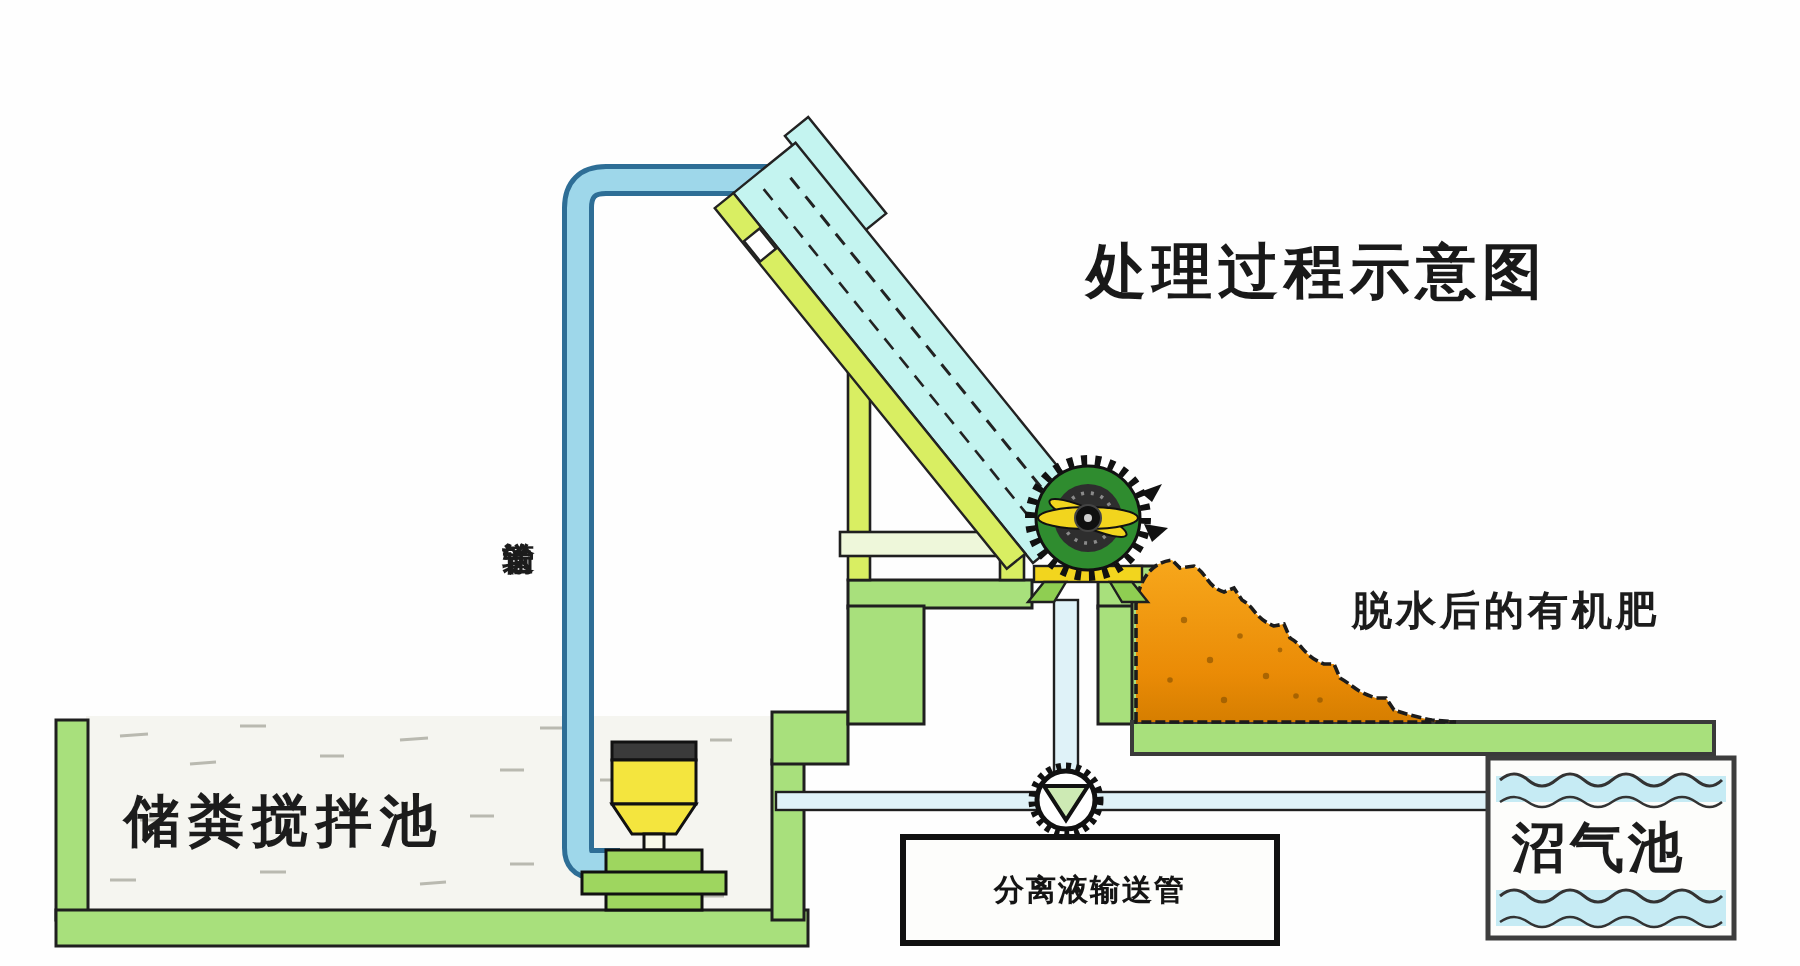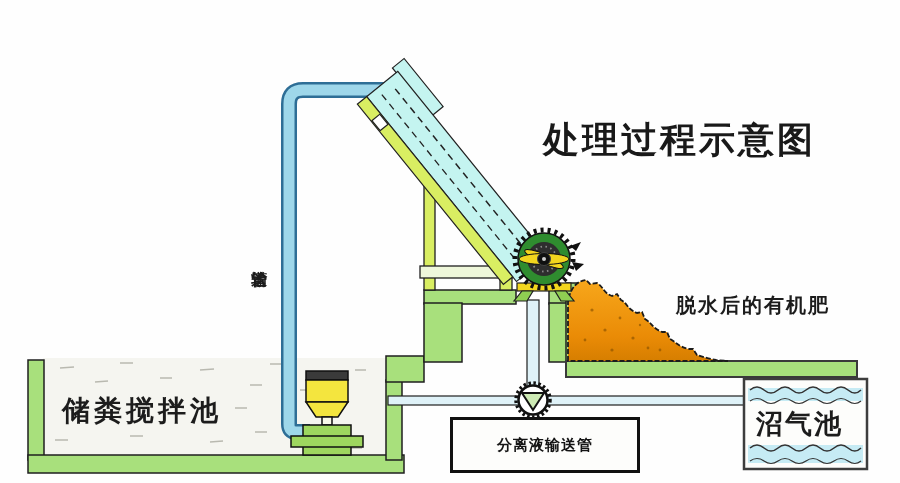--- a/index.html
+++ b/index.html
@@ -1,20 +1,20 @@
 <!DOCTYPE html>
 <html><head>
 <meta charset="utf-8">
 <style>
   html,body{margin:0;padding:0;background:#ffffff;}
   .stage{position:relative;width:900px;height:483px;background:#fefefe;overflow:hidden;
          font-family:"DejaVu Sans",sans-serif;}
   .stage svg{position:absolute;left:0;top:0;}
   .label{position:absolute;color:#1c1c1c;font-weight:700;white-space:nowrap;}
-  .title{left:543px;top:116px;font-size:36px;letter-spacing:3px;color:#191919;}
+  .title{left:543px;top:116px;font-size:30px;letter-spacing:3px;color:#191919;}
   .vert-label{left:250px;top:258px;font-size:16px;letter-spacing:0;
               writing-mode:vertical-rl;text-orientation:upright;line-height:1.2;}
   .pool-label{left:62px;top:392px;font-size:28px;letter-spacing:4px;}
   .fert-label{left:676px;top:292px;font-size:20px;letter-spacing:2px;}
   .biogas-label{left:756px;top:406px;font-size:27px;letter-spacing:2px;font-family:Liberation Serif, serif;}
   .note-box{position:absolute;left:450px;top:417px;width:184px;height:50px;
             background:#fdfdfb;border:3px solid #111;display:flex;flex-direction:row;
             justify-content:center;align-items:center;}
   .note-box div{font-size:15px;font-weight:700;color:#141414;line-height:1.35;letter-spacing:1px;}
 </style>

